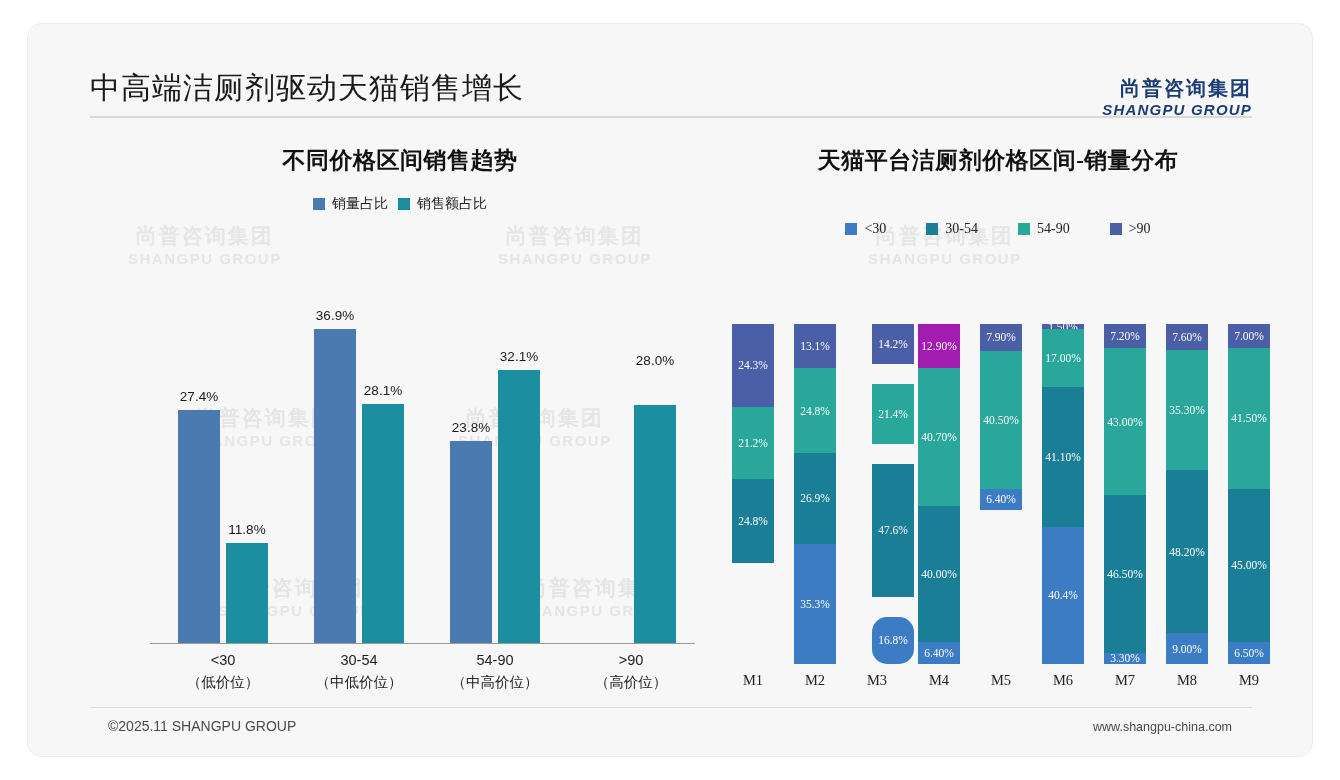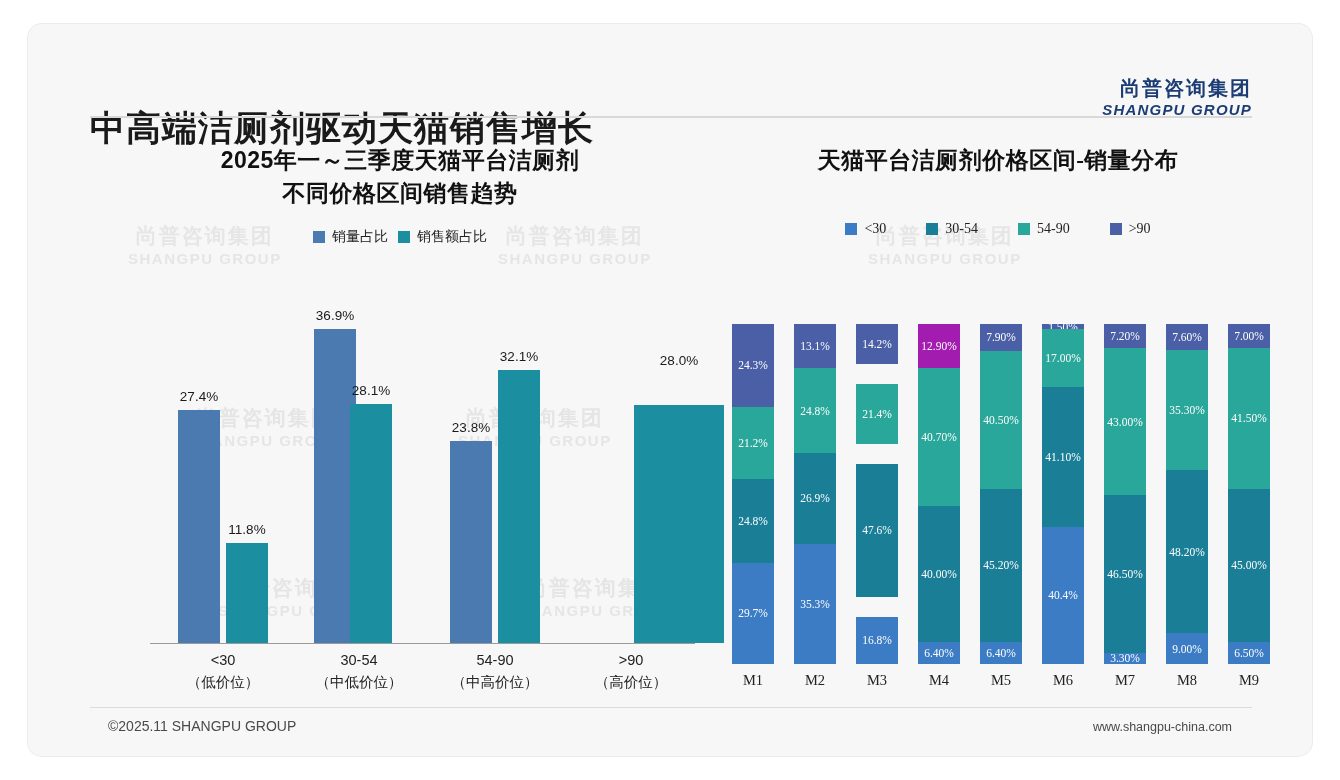--- a/index.html
+++ b/index.html
@@ -32,27 +32,26 @@
     position: absolute;
     left: 0;
     top: 0;
     width: 100%;
     height: 92px;
   }
   .header-title {
     position: absolute;
     left: 62px;
     top: 64px;
-    font-size: 35px;
-    font-weight: bold;
+    font-size: 30px;
+    font-weight: normal;
     color: #1a1a1a;
     letter-spacing: 1px;
     transform: translateY(-50%);
     white-space: nowrap;
-    margin-top: 40px;
   }
   .header-rule {
     position: absolute;
     left: 62px;
     top: 92px;
     width: 1162px;
     height: 2px;
     background: #d8d8d8;
   }
   .brand {
@@ -301,21 +300,20 @@
       <div class="l1">尚普咨询集团</div>
       <div class="l2">SHANGPU GROUP</div>
     </div>
     <div class="wm" style="left:490px; top:550px;">
       <div class="l1">尚普咨询集团</div>
       <div class="l2">SHANGPU GROUP</div>
     </div>
 
     <div class="panel-left">
       <div class="chart-title">
-        <div>2025年一～三季度天猫平台洁厕剂</div>
         <div>不同价格区间销售趋势</div>
       </div>
       <div class="legend" id="legend-left">
           <div class="legend-item">
             <span class="legend-swatch" style="background: rgb(74, 122, 176);"></span>
             <span>销量占比</span>
           </div>
           <div class="legend-item">
             <span class="legend-swatch" style="background: rgb(27, 143, 160);"></span>
             <span>销售额占比</span>
@@ -331,37 +329,37 @@
               <div class="bar" style="left: 62px; height: 100.3px;">
                 <div class="fill" style="height: 100.3px; background: rgb(27, 143, 160);"></div>
                 <div class="val">11.8%</div>
               </div>
             </div>
             <div class="group" style="left: 150px;">
               <div class="bar" style="left: 14px; height: 313.65px;">
                 <div class="fill" style="height: 313.65px; background: rgb(74, 122, 176);"></div>
                 <div class="val">36.9%</div>
               </div>
-              <div class="bar" style="left: 50px; height: 238.85px;">
+              <div class="bar" style="left: 62px; height: 238.85px;">
                 <div class="fill" style="height: 238.85px; background: rgb(27, 143, 160);"></div>
                 <div class="val">28.1%</div>
               </div>
             </div>
             <div class="group" style="left: 286px;">
               <div class="bar" style="left: 14px; height: 202.3px;">
                 <div class="fill" style="height: 202.3px; background: rgb(74, 122, 176);"></div>
                 <div class="val">23.8%</div>
               </div>
               <div class="bar" style="left: 62px; height: 272.85px;">
                 <div class="fill" style="height: 272.85px; background: rgb(27, 143, 160);"></div>
                 <div class="val">32.1%</div>
               </div>
             </div>
             <div class="group" style="left: 422px;">
-              <div class="bar" style="left: 62px; height: 269px; padding-left: 48px;">
+              <div class="bar" style="left: 62px; height: 269px;">
                 <div class="fill" style="height: 238px; background: rgb(27, 143, 160);"></div>
                 <div class="val">28.0%</div>
               </div>
             </div>
           </div>
         <div class="xlabels-left" id="xlabels-left">
             <div class="xlabel" style="left: 14px;">
               <div>&lt;30</div>
               <div>（低价位）</div>
             </div>
@@ -406,49 +404,46 @@
             <div class="stack" style="left: 6px;">
               <div class="seg" style="background: rgb(74, 95, 165); height: 24.3%;">
                 <span>24.3%</span>
               </div>
               <div class="seg" style="background: rgb(42, 167, 155); height: 21.2%;">
                 <span>21.2%</span>
               </div>
               <div class="seg" style="background: rgb(26, 127, 150); height: 24.8%;">
                 <span>24.8%</span>
               </div>
-              <div class="seg" style="background: rgb(59, 124, 196); height: 29.7%;">
-                <span>29.7%</span>
-              </div>
             </div>
             <div class="stack" style="left: 68px;">
               <div class="seg" style="background: rgb(74, 95, 165); height: 13.0869%;">
                 <span>13.1%</span>
               </div>
               <div class="seg" style="background: rgb(42, 167, 155); height: 24.7752%;">
                 <span>24.8%</span>
               </div>
               <div class="seg" style="background: rgb(26, 127, 150); height: 26.8731%;">
                 <span>26.9%</span>
               </div>
               <div class="seg" style="background: rgb(59, 124, 196); height: 35.2647%;">
                 <span>35.3%</span>
               </div>
             </div>
-            <div class="stack" style="left: 130px; gap: 20px;">
+            <div class="stack" style="left: 146px; gap: 20px;">
               <div class="seg" style="background: rgb(74, 95, 165); height: 14.2%;">
                 <span>14.2%</span>
               </div>
               <div class="seg" style="background: rgb(42, 167, 155); height: 21.4%;">
                 <span>21.4%</span>
               </div>
               <div class="seg" style="background: rgb(26, 127, 150); height: 47.6%;">
                 <span>47.6%</span>
               </div>
-              <div class="seg" style="background: rgb(59, 124, 196); height: 16.8%;">
+              <div class="seg" style="background: rgb(59, 124, 196); height: 16.8%; border-radius: 15px;">
                 <span>16.8%</span>
               </div>
             </div>
             <div class="stack" style="left: 192px;">
               <div class="seg" style="background: #a21caf; height: 12.9%;">
                 <span>12.90%</span>
               </div>
               <div class="seg" style="background: rgb(42, 167, 155); height: 40.7%;">
                 <span>40.70%</span>
               </div>
@@ -458,23 +453,20 @@
               <div class="seg" style="background: rgb(59, 124, 196); height: 6.4%;">
                 <span>6.40%</span>
               </div>
             </div>
             <div class="stack" style="left: 254px;">
               <div class="seg" style="background: rgb(74, 95, 165); height: 7.9%;">
                 <span>7.90%</span>
               </div>
               <div class="seg" style="background: rgb(42, 167, 155); height: 40.5%;">
                 <span>40.50%</span>
-              </div>
-              <div class="seg" style="background: rgb(26, 127, 150); height: 45.2%;">
-                <span>45.20%</span>
               </div>
               <div class="seg" style="background: rgb(59, 124, 196); height: 6.4%;">
                 <span>6.40%</span>
               </div>
             </div>
             <div class="stack" style="left: 316px;">
               <div class="seg" style="background: rgb(74, 95, 165); height: 1.5%;">
                 <span>1.50%</span>
               </div>
               <div class="seg" style="background: rgb(42, 167, 155); height: 17%;">

